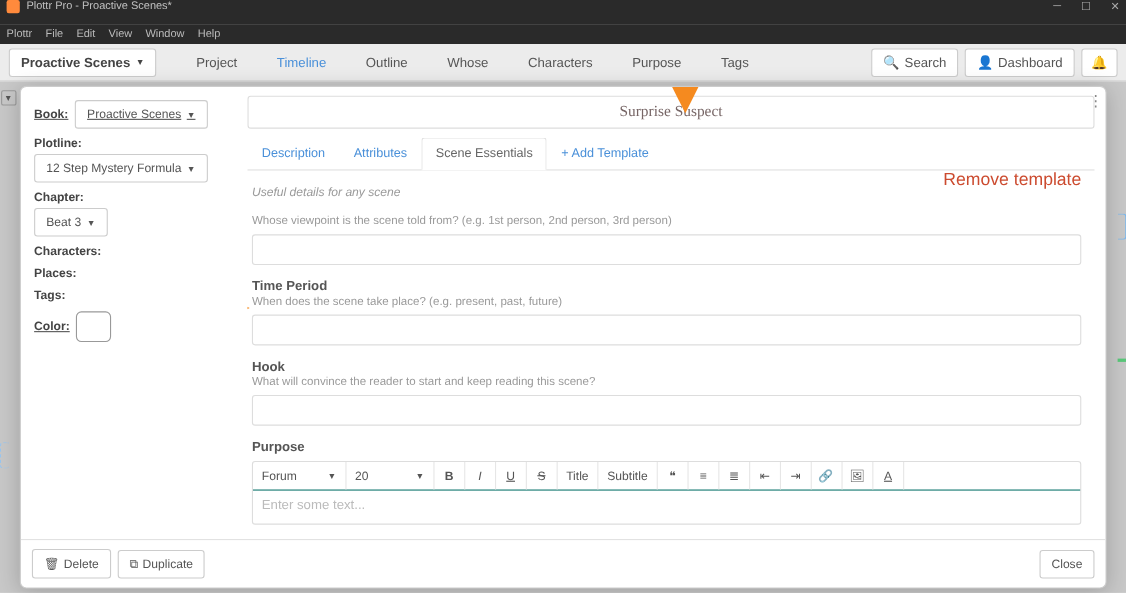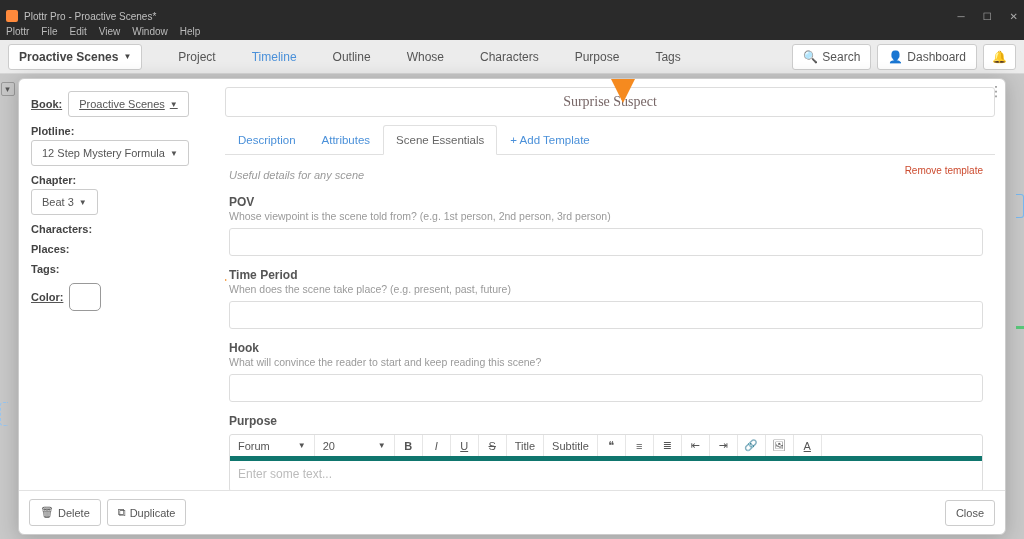--- a/index.html
+++ b/index.html
@@ -1,18 +1,18 @@
 <!DOCTYPE html>
 <html><head>
 <meta charset="utf-8">
 <style>
 * { box-sizing: border-box; margin: 0; padding: 0; font-family: -apple-system, BlinkMacSystemFont, "Segoe UI", Arial, sans-serif; }
 body { background: #c8c8c8; width: 1024px; height: 539px; overflow: hidden; position: relative; }
 
-.titlebar { background: #2a2a2a; height: 22px; display: flex; align-items: flex-end; padding: 0 6px; color: #c0c0c0; font-size: 10px; }
+.titlebar { background: #2a2a2a; height: 22px; display: flex; align-items: flex-start; padding: 0 6px; color: #c0c0c0; font-size: 10px; }
 .titlebar .app-icon { width: 12px; height: 12px; background: #ff8a3c; display: inline-block; margin-right: 6px; border-radius: 2px; }
 .titlebar .win-controls { margin-left: auto; display: flex; gap: 18px; color:#aaa; }
 .menubar { background: #2a2a2a; height: 18px; display: flex; align-items: center; padding: 0 6px; color: #bbb; font-size: 10px; gap: 12px; }
 
 .topnav { background: #ececec; height: 34px; border-bottom: 1px solid #d6d6d6; display: flex; align-items: center; padding: 0 8px; font-size: 12px; color: #555; }
 .topnav .scenes-btn { background: #fff; border: 1px solid #ccc; border-radius: 3px; padding: 5px 10px; display: flex; align-items: center; gap: 5px; font-weight:600; color:#444; }
 .topnav .scenes-btn .caret { font-size: 8px; }
 .topnav .nav-item { margin-left: 36px; cursor: pointer; }
 .topnav .nav-item.active { color: #4a90d9; }
 .topnav .right-controls { margin-left: auto; display: flex; gap: 6px; }
@@ -37,27 +37,27 @@
 .content { flex:1; padding:8px 10px 0 6px; overflow:hidden; display:flex; flex-direction:column; position:relative;}
 .title-input { width:100%; border:1px solid #ddd; border-radius:3px; height:30px; text-align:center; font-family: Georgia, serif; font-size:14px; color:#766; padding:4px; }
 .tabs { display:flex; border-bottom:1px solid #e0e0e0; margin-top:8px; font-size:11.5px; }
 .tabs .tab { padding:8px 12px; color:#4a90d9; cursor:pointer; border:1px solid transparent; border-bottom:none; }
 .tabs .tab.active { color:#666; border:1px solid #e0e0e0; border-bottom:1px solid #fff; border-radius:3px 3px 0 0; margin-bottom:-1px; background:#fff;}
 
 .pane { flex:1; overflow-y:auto; padding:10px 12px 10px 4px; position:relative; }
 .pane::-webkit-scrollbar { width:10px; }
 .pane::-webkit-scrollbar-thumb { background:#c2c2c2; border-radius:5px; }
 .helper { color:#9a9a9a; font-size:11px; font-style:italic; }
-.remove-link { color:#cc4b2f; font-size:10px; position:absolute; right:12px; top:10px; cursor:pointer;}
+.remove-link { color:#cc4b2f; font-size:16px; position:absolute; right:12px; top:0; cursor:pointer;}
 .field-block { margin-top:12px; }
 .field-block .f-title { font-weight:700; font-size:12px; color:#555; }
 .field-block .f-desc { color:#9a9a9a; font-size:10.5px; margin-top:1px;}
 .field-block .f-input { margin-top:6px; width:100%; height:28px; border:1px solid #ddd; border-radius:3px; padding:4px 6px; font-size:11px;}
 .rte { margin-top:6px; border:1px solid #ddd; border-radius:3px; }
-.rte-toolbar { display:flex; align-items:stretch; border-bottom:5px solid #0f766e; height:26px; font-size:11px; color:#555;}
+.rte-toolbar { display:flex; align-items:stretch; border-bottom:1px solid #0f766e; height:26px; font-size:11px; color:#555;}
 .rte-toolbar .sel { display:flex; align-items:center; padding:0 8px; border-right:1px solid #e6e6e6; gap:28px; cursor:pointer; min-width:80px; justify-content:space-between;}
 .rte-toolbar .tbtn { display:flex; align-items:center; justify-content:center; width:28px; border-right:1px solid #e6e6e6; cursor:pointer; }
 .rte-toolbar .ttxt { display:flex; align-items:center; justify-content:center; padding:0 8px; border-right:1px solid #e6e6e6; cursor:pointer; }
 .rte-body { min-height:30px; padding:6px 8px; color:#bbb; font-size:12px;}
 
 .arrow-down { position:absolute; left:390px; top:-4px; width:0; height:0; border-left:14px solid transparent; border-right:14px solid transparent; border-top:28px solid #f58a1f; z-index:5; }
 .arrow-down::before { content:""; position:absolute; left:-7px; top:-44px; width:14px; height:18px; background:#f58a1f; }
 .arrow-right { position:absolute; left:-18px; top:115px; width:0; height:0; border-top:10px solid transparent; border-bottom:10px solid transparent; border-left:20px solid #f58a1f; z-index:5;}
 .arrow-right::before { content:""; position:absolute; left:-32px; top:-5px; width:14px; height:10px; background:#f58a1f;}
 
@@ -163,21 +163,20 @@
           <div class="tab active">Scene Essentials</div>
           <div class="tab">+ Add Template</div>
         </div>
 
         <div class="pane">
           <div class="arrow-right"></div>
           <span class="helper">Useful details for any scene</span>
           <span class="remove-link">Remove template</span>
 
           <div class="field-block">
-            <div class="f-title">POV</div>
             <div class="f-desc">Whose viewpoint is the scene told from? (e.g. 1st person, 2nd person, 3rd person)</div>
             <input class="f-input" style="">
           </div>
 
           <div class="field-block">
             <div class="f-title">Time Period</div>
             <div class="f-desc">When does the scene take place? (e.g. present, past, future)</div>
             <input class="f-input" style="">
           </div>
 

